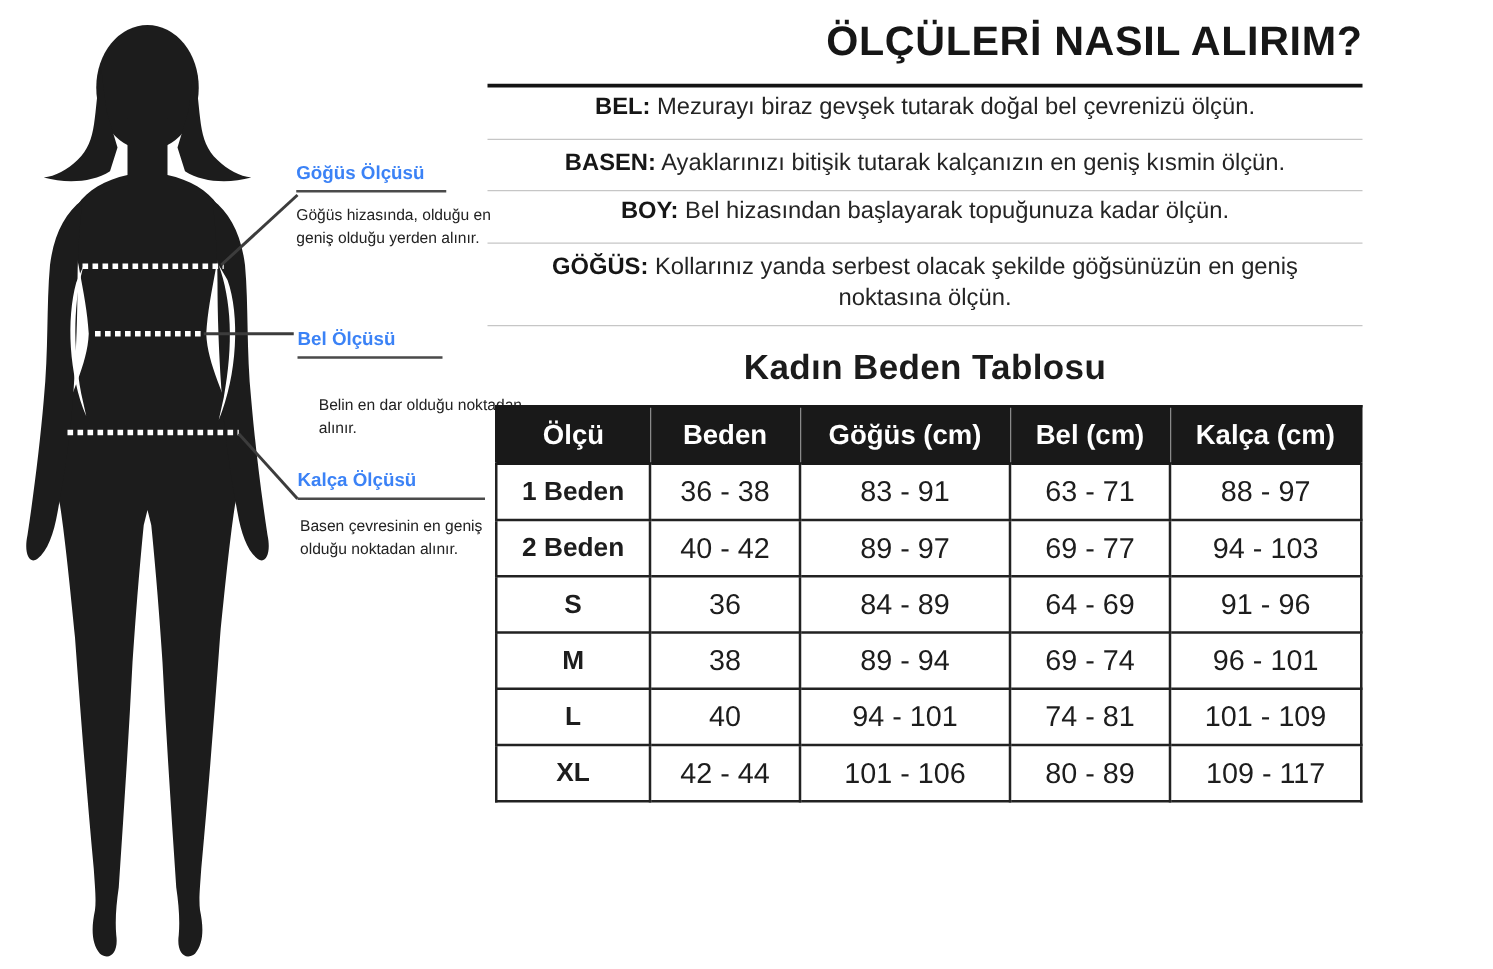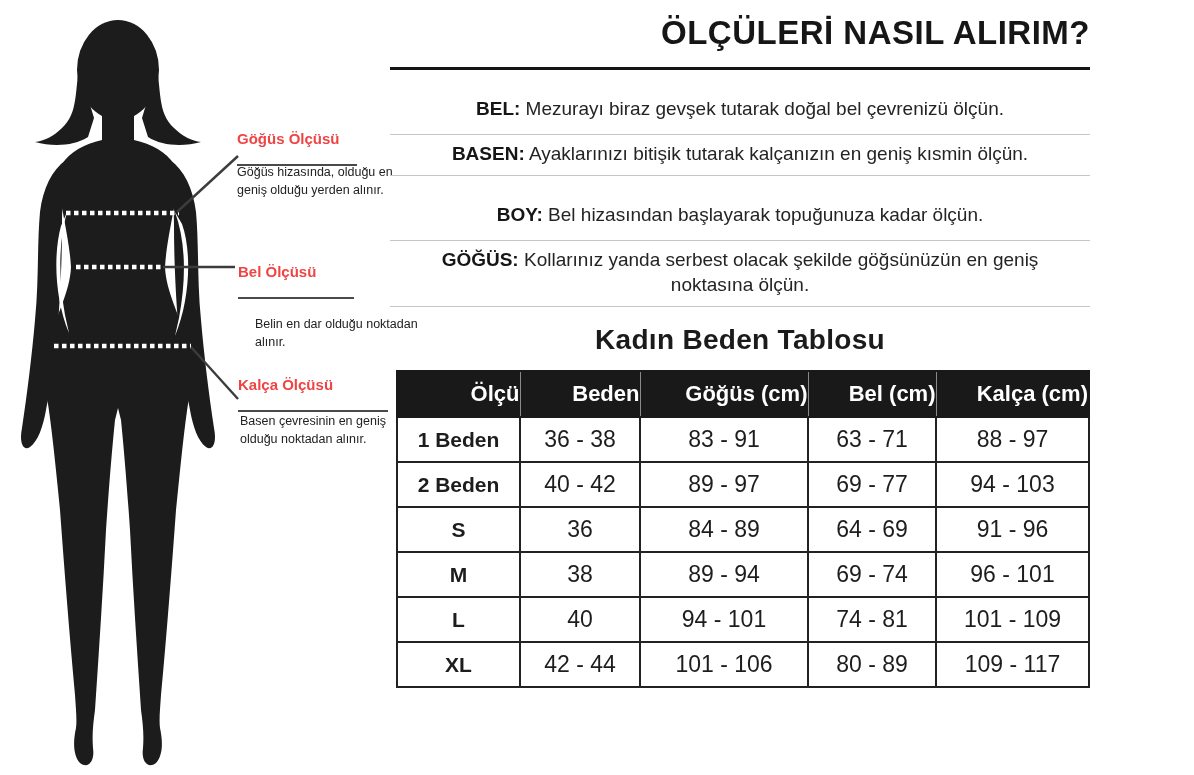--- a/index.html
+++ b/index.html
@@ -4,59 +4,58 @@
 <style>
   html,body{margin:0;padding:0;background:#ffffff;}
   .stage{
     position:relative;width:1194px;height:775px;background:#ffffff;
     font-family:"Liberation Sans","DejaVu Sans",sans-serif;color:#1e1e1e;
     overflow:hidden;
   }
   
   .figure-svg{position:absolute;left:0;top:0;}
   .callout-title{
-    position:absolute;font-weight:bold;font-size:15px;color:#ef4444;
-    border-bottom:2px solid #4a4a4a;padding-bottom:16px;line-height:1.1;
+    position:absolute;font-weight:bold;font-size:15px;color:#3b82f6;
+    border-bottom:2px solid #4a4a4a;padding-bottom:4px;line-height:1.1;
   }
   .callout-desc{
     position:absolute;font-size:12.5px;color:#222;line-height:1.4;
   }
   .co-chest-title{left:237px;top:131px;width:120px;}
   .co-chest-desc{left:237px;top:164px;width:180px;}
   .co-waist-title{left:238px;top:264px;width:116px;}
   .co-waist-desc{left:255px;top:292px;width:190px;margin-top:24px;}
   .co-hip-title{left:238px;top:377px;width:150px;}
   .co-hip-desc{left:240px;top:413px;width:165px;}
   
   .guide{position:absolute;left:390px;top:0;width:700px;}
   .guide-title{
     margin:14px 0 0 0;text-align:right;font-size:33px;font-weight:bold;
     letter-spacing:0.5px;color:#161616;
   }
   .thick-rule{height:3px;background:#141414;margin-top:15px;}
   .instr-row{
     text-align:center;font-size:19px;color:#242424;line-height:1.3;
-    border-bottom:1px solid #c6c6c6;padding:27px 14px 12px 14px;
+    border-bottom:1px solid #c6c6c6;padding:4px 14px 12px 14px;
   }
   .instr-row.tight{padding:7px 14px 9px 14px;}
   .instr-row b{color:#161616;}
   .table-title{
     margin:17px 0 0 0;text-align:center;font-size:28px;font-weight:bold;
     color:#1b1b1b;letter-spacing:0.3px;
   }
   
   table.size-table{
     border-collapse:collapse;table-layout:fixed;width:692px;
     margin:14px 0 0 6px;
   }
   .size-table th{
     background:#191919;color:#ffffff;font-size:22px;font-weight:bold;
     height:44px;border-right:1px solid #8a8a8a;border-bottom:2px solid #191919;
     padding:0;
-    text-align:right;
   }
   .size-table th:last-child{border-right:none;}
   .size-table td{
     border:2px solid #222222;text-align:center;font-size:23px;color:#1d1d1d;
     height:43px;padding:0;
   }
   .size-table{border:2px solid #191919;}
   .size-table td.rowhead{font-weight:bold;font-size:21px;}
   .col-olcu{width:123px;}.col-beden{width:120px;}.col-gogus{width:168px;}
   .col-bel{width:128px;}.col-kalca{width:153px;}

